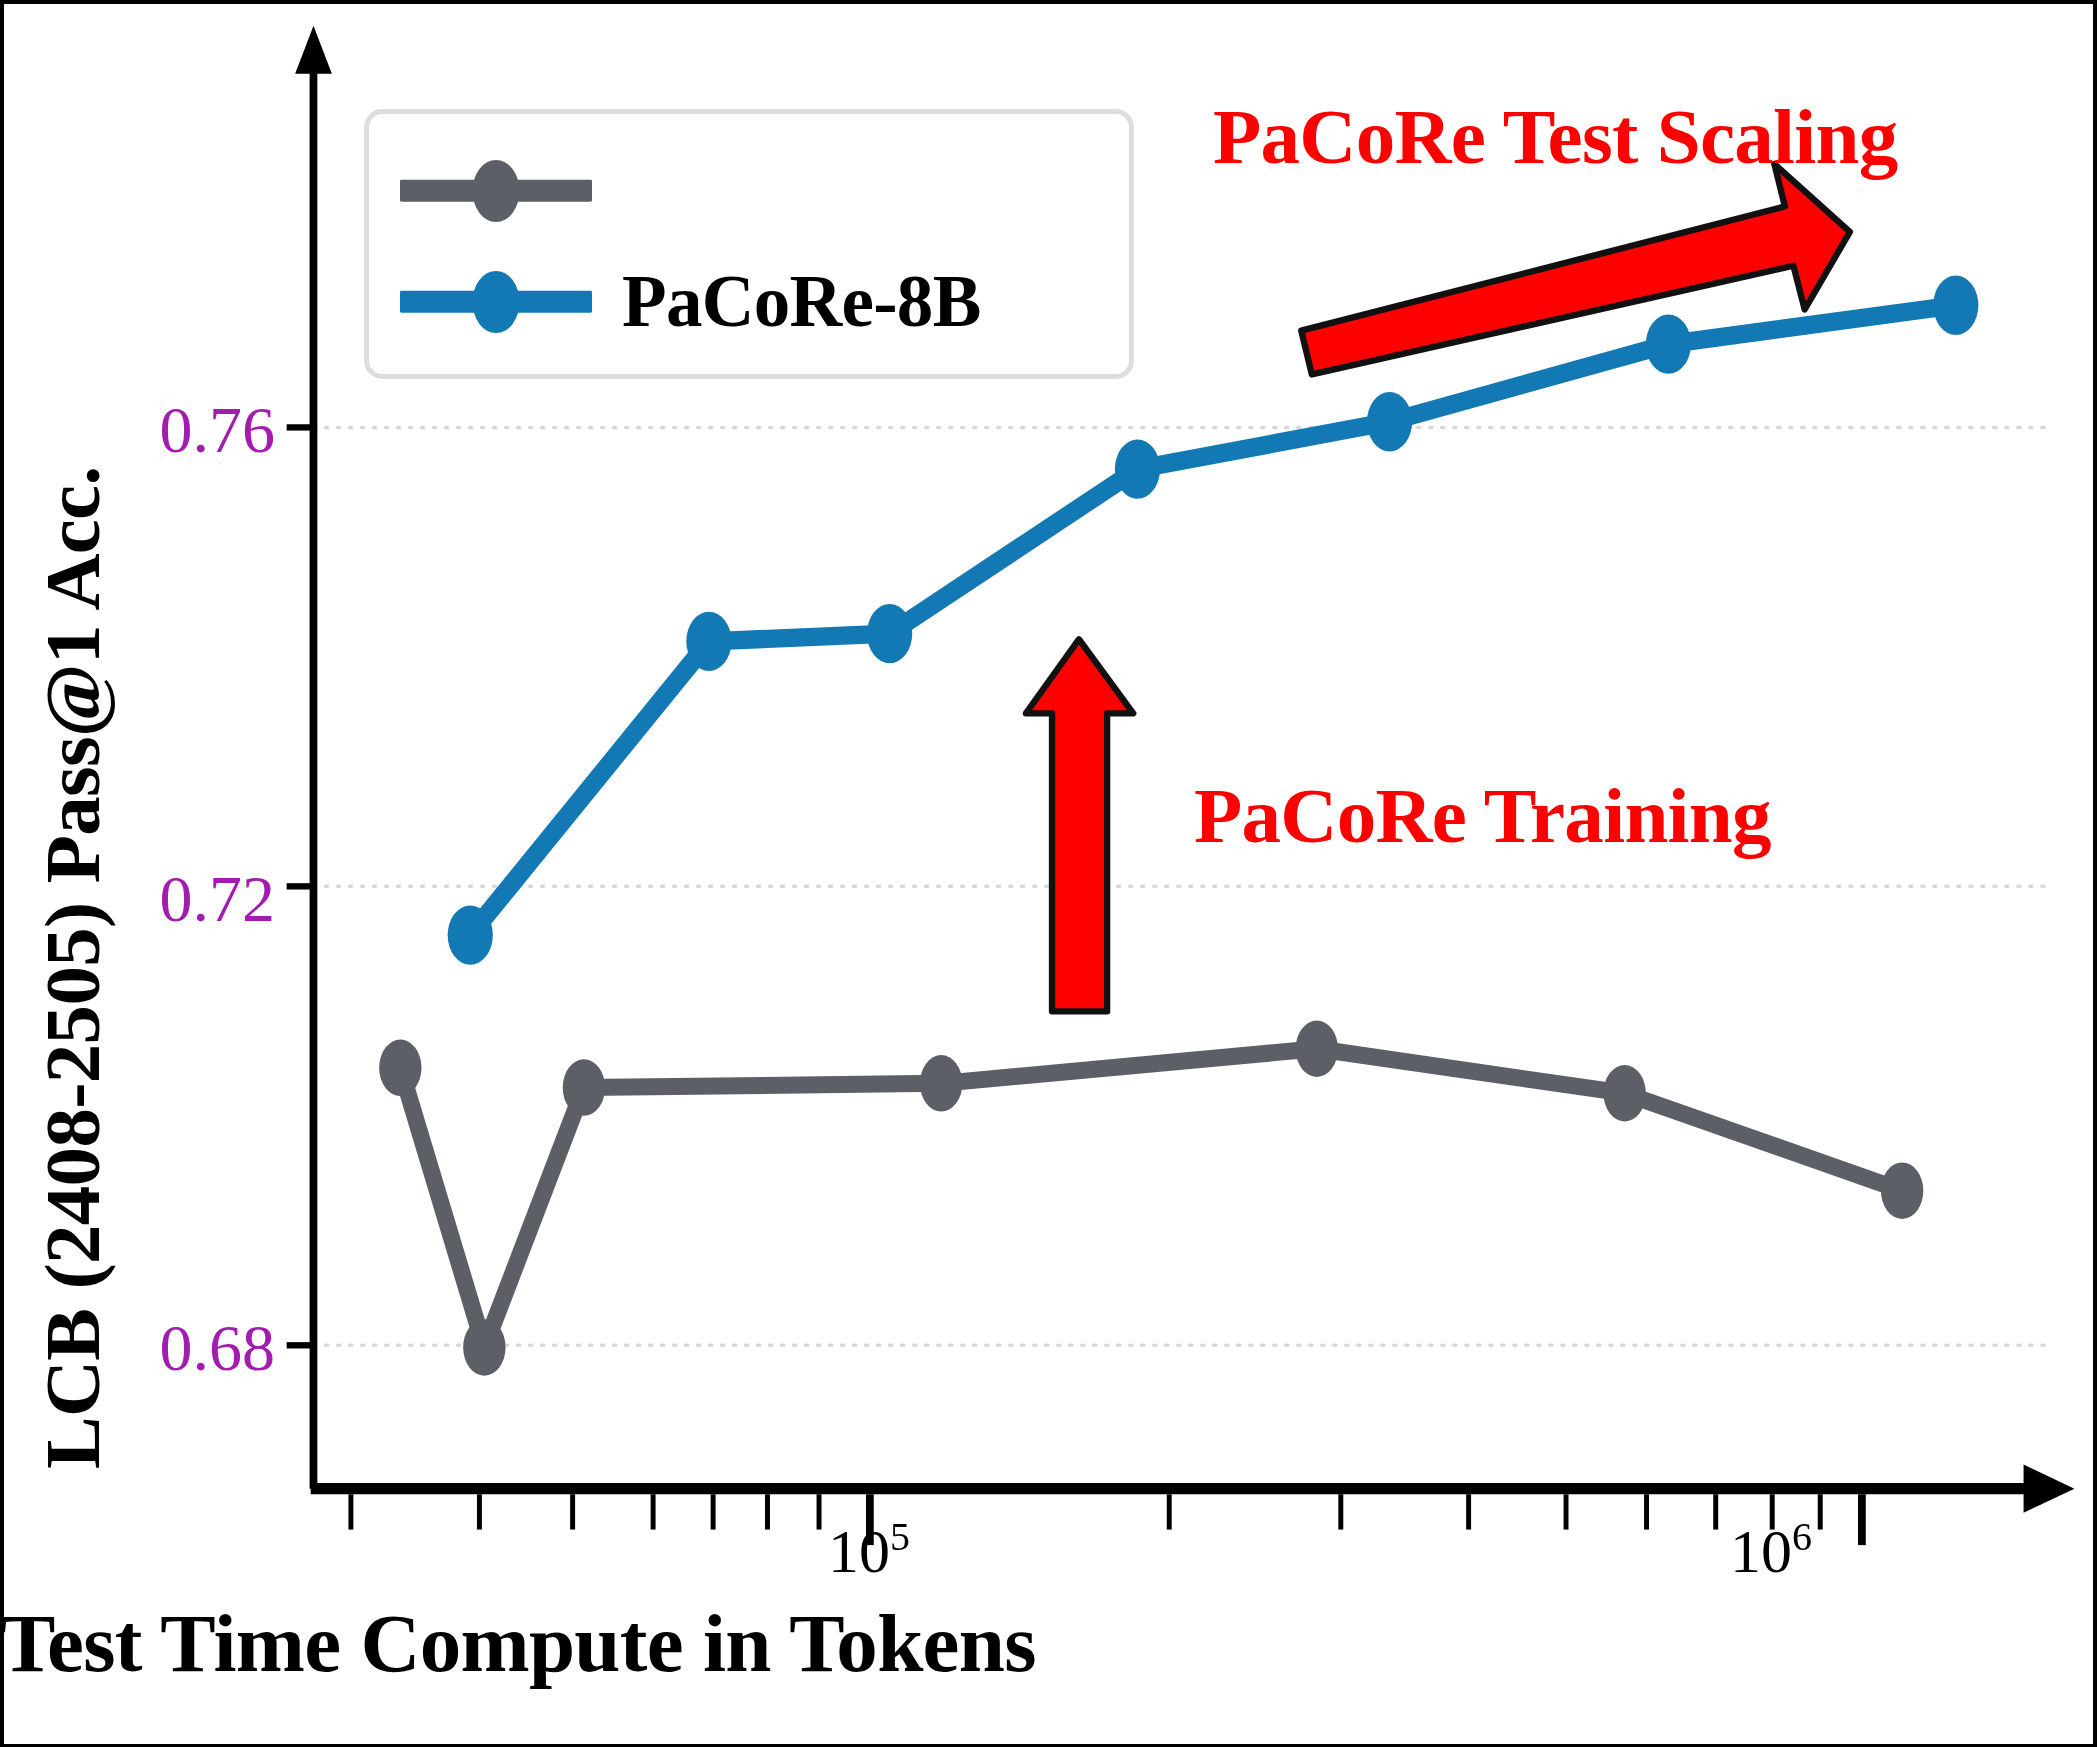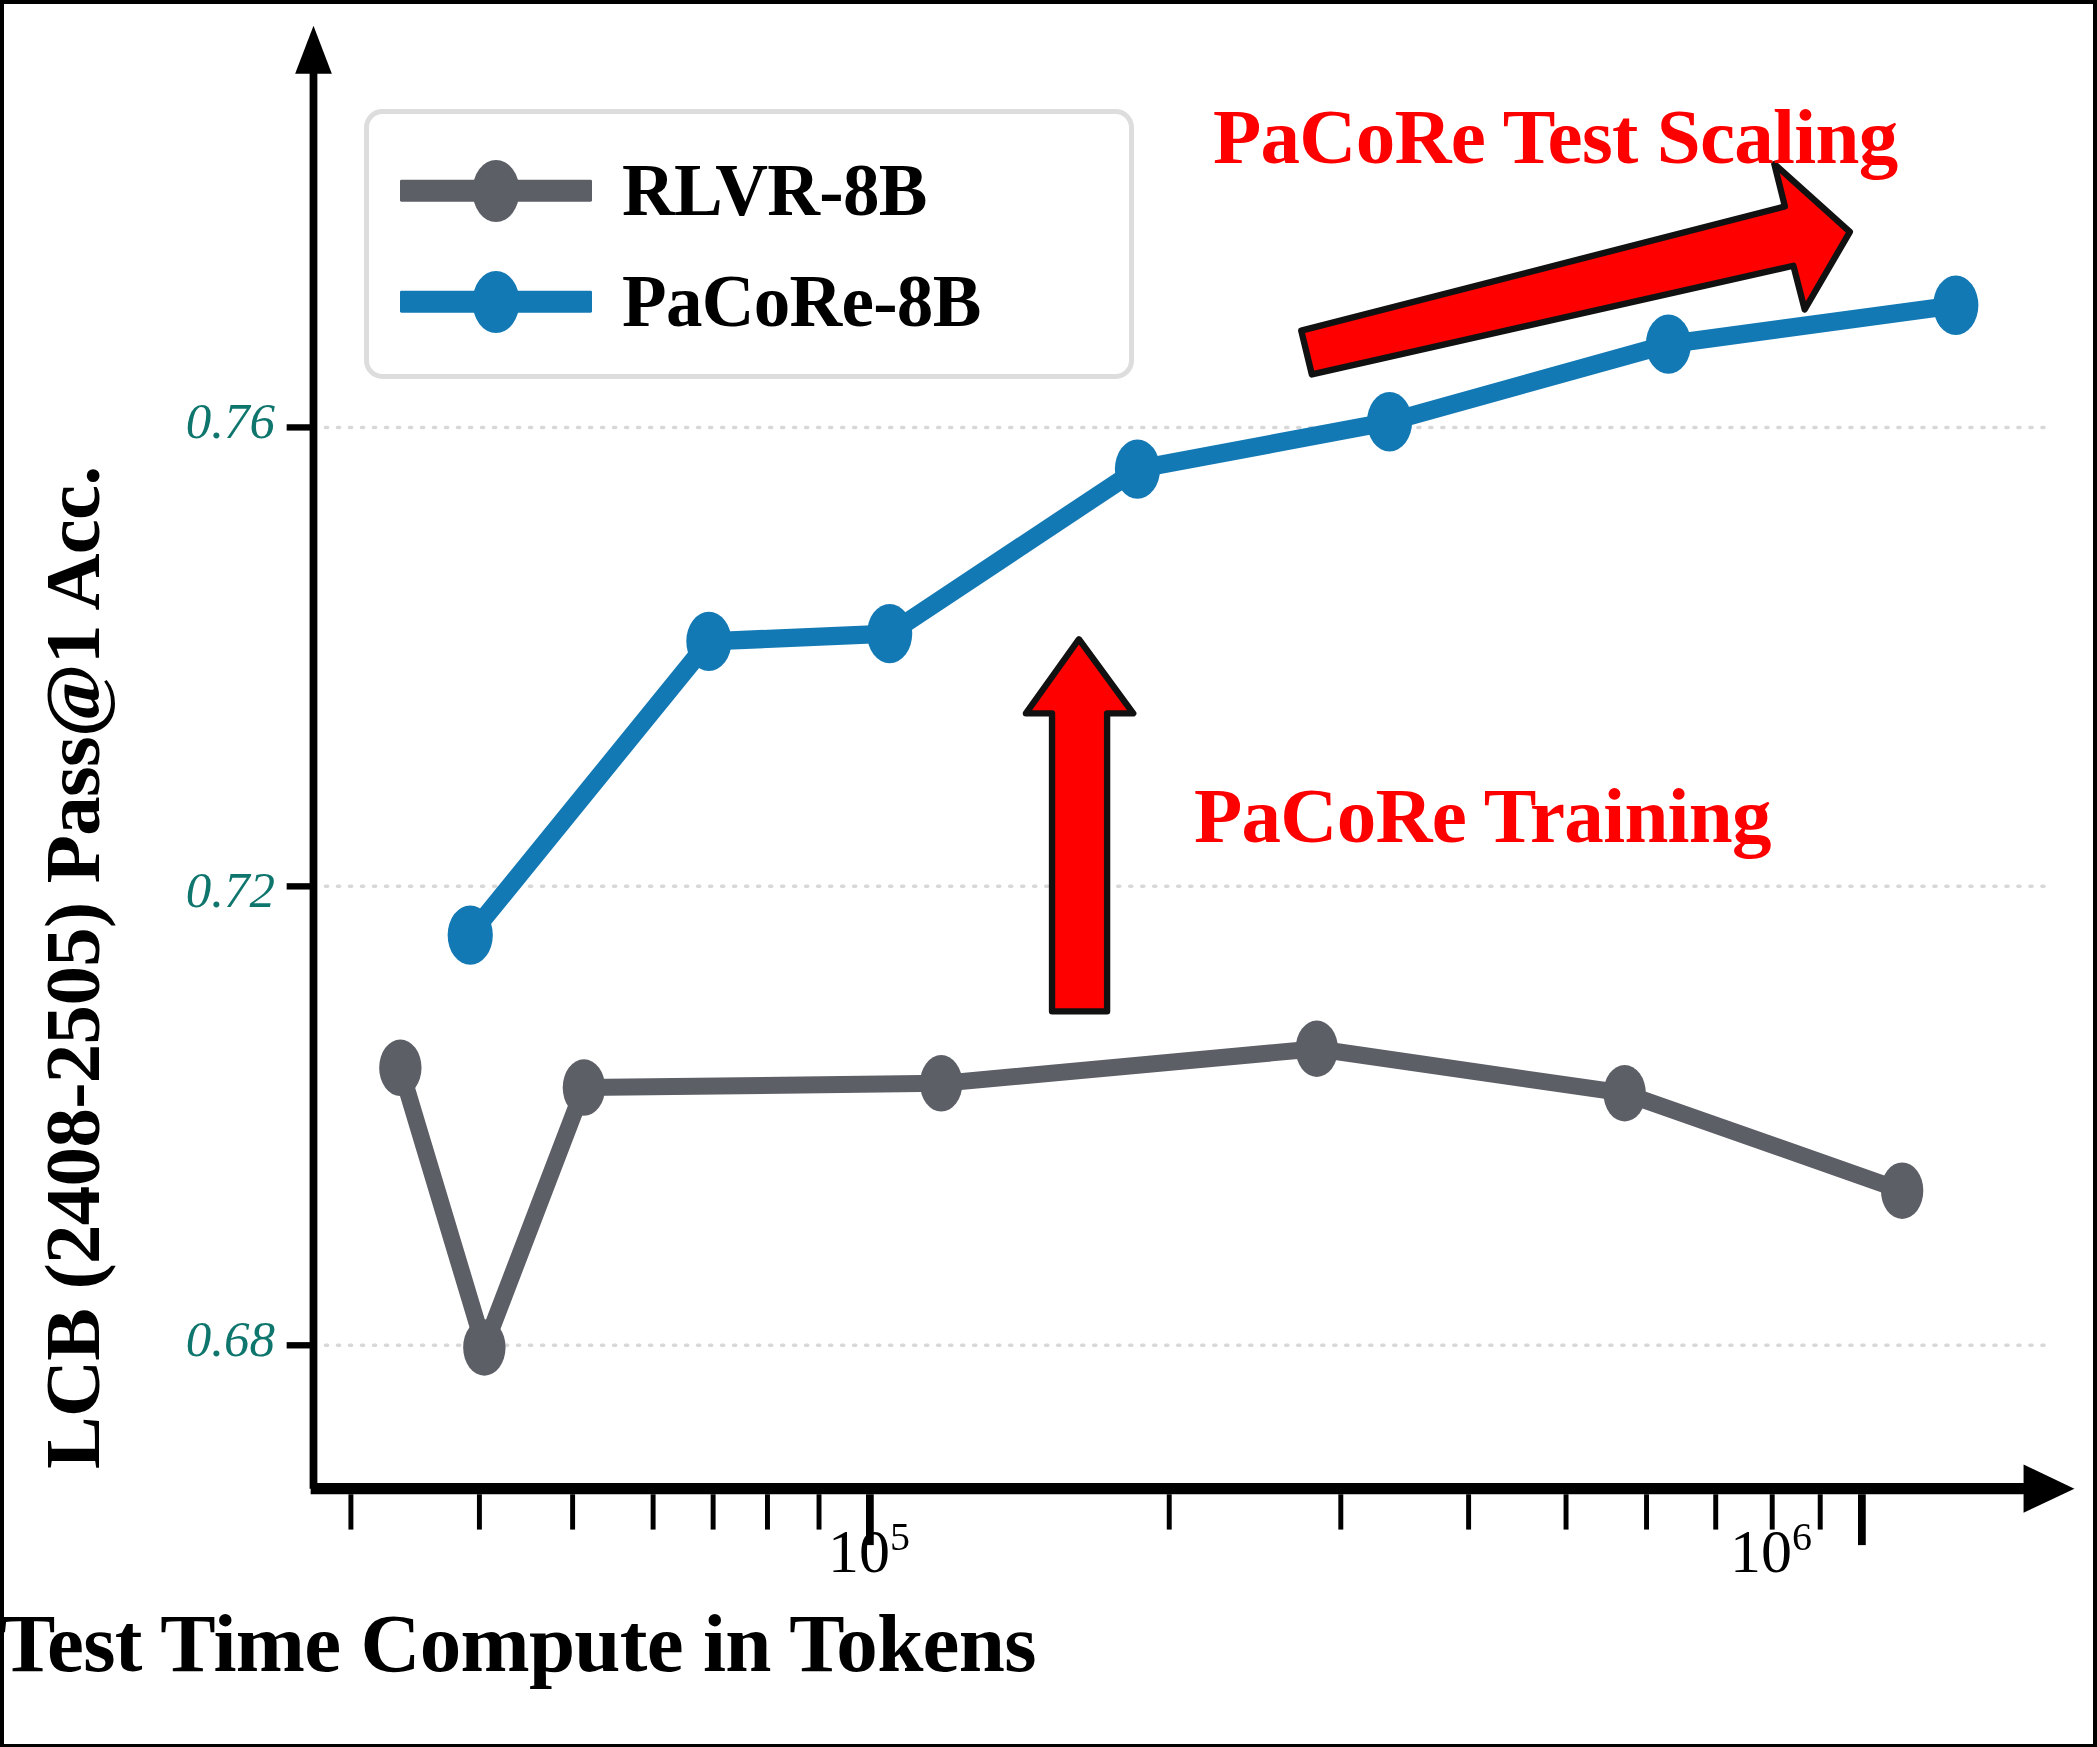--- a/index.html
+++ b/index.html
@@ -31,24 +31,23 @@
     font-family:"Liberation Serif",serif;
     font-weight:bold;
     font-size:83px;
     color:#000;
     letter-spacing:-0.7px;
   }
   .ticklabel{
     position:absolute;
     font-family:"Liberation Serif",serif;
     font-weight:normal;
-    font-size:51px;
-    color:#0f766e;
-    white-space:nowrap;
-    font-style:italic;
+    font-size:66px;
+    color:#a21caf;
+    white-space:nowrap;
   }
   .ticklabel.ylab{ text-align:right; }
   .xticklab{
     position:absolute;
     font-family:"Liberation Serif",serif;
     font-size:62px;
     color:#000;
     white-space:nowrap;
   }
   .xticklab sup{ font-size:40px; vertical-align:super; }
@@ -213,21 +212,20 @@
 
   <div class="annot" style="left:1194px;top:771px;">PaCoRe Training</div>
   <div class="annot" style="left:1213px;top:92px;">PaCoRe Test Scaling</div>
 
   <div class="legendbox">
     <div class="legrow r0">
       <span class="legsample">
         <span class="legline" style="background:#5C5F66;"></span>
         <span class="legdot" style="background:#5C5F66;"></span>
       </span>
-      <span class="leglabel">RLVR-8B</span>
     </div>
     <div class="legrow r1">
       <span class="legsample">
         <span class="legline" style="background:#1379B4;"></span>
         <span class="legdot" style="background:#1379B4;"></span>
       </span>
       <span class="leglabel">PaCoRe-8B</span>
     </div>
   </div>
 

